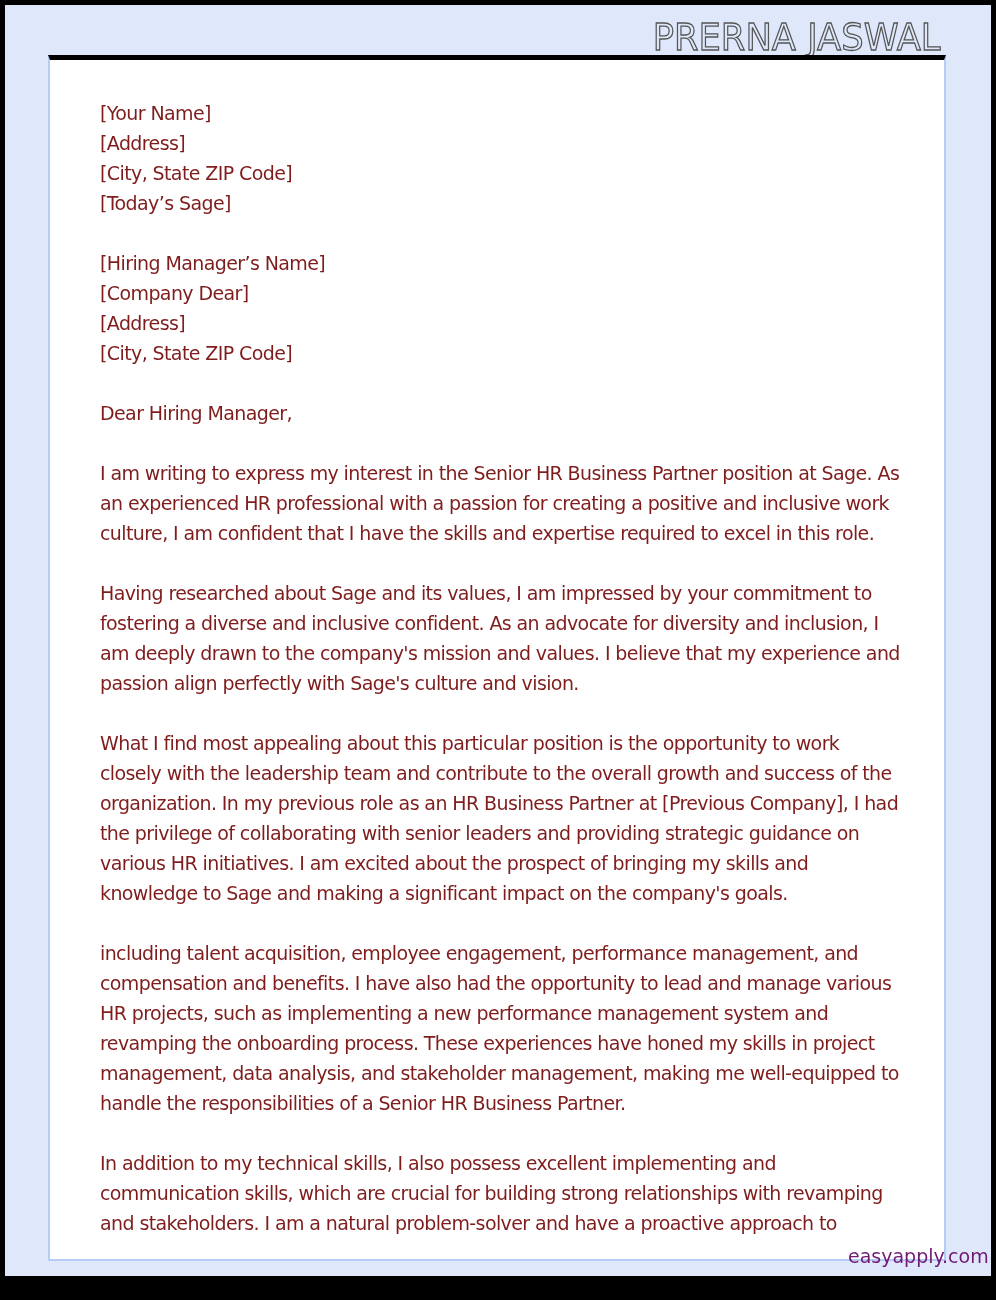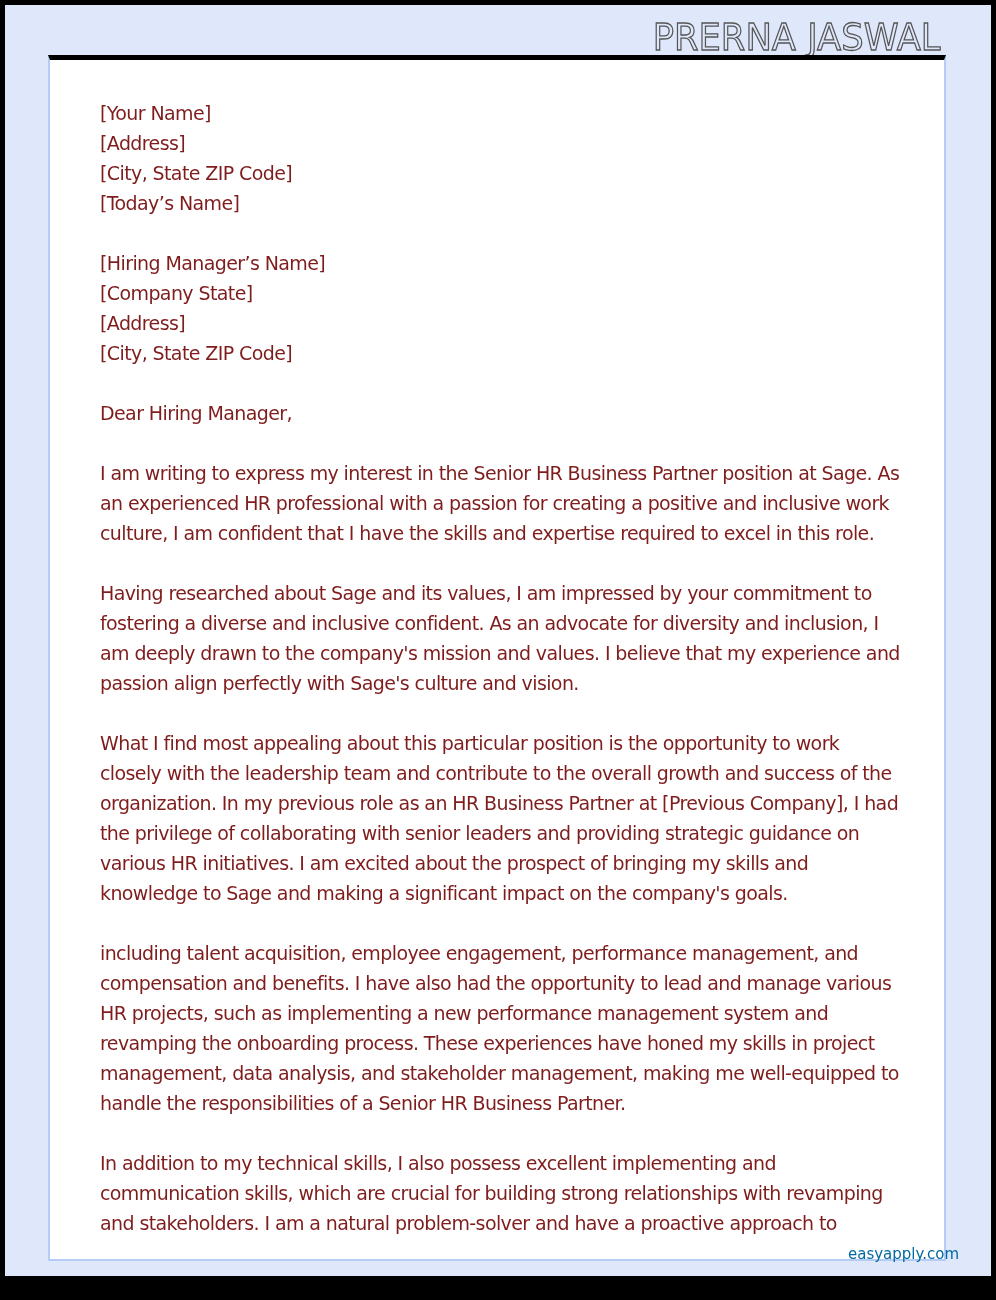--- a/index.html
+++ b/index.html
@@ -3,36 +3,36 @@
 <meta charset="utf-8">
 <style>
   html, body { margin:0; padding:0; }
   body { width:996px; height:1300px; overflow:hidden; position:relative; background:#000; font-family:"DejaVu Sans", sans-serif; }
   .frame { position:absolute; left:5px; top:5px; width:986px; height:1271px; background:#dfe7fa; overflow:hidden; }
   .name { position:absolute; right:50px; top:12px; font-size:38px; letter-spacing:0px; color:#dfe7fa; -webkit-text-stroke:1.3px #555; font-family:"DejaVu Sans", sans-serif; line-height:40px; white-space:nowrap; transform:scaleX(0.93); transform-origin:right top; }
   .page { position:absolute; left:43px; top:50px; width:898px; height:1206px; background:#fff; border-top:5px solid #000; border-left:2px solid #b5cdf6; border-right:2px solid #b5cdf6; border-bottom:2px solid #b5cdf6; box-sizing:border-box; }
   .letter { position:absolute; left:95px; top:93px; width:800px; font-size:19px; line-height:30px; color:#7f1d1d; font-family:"DejaVu Sans", sans-serif; letter-spacing:-0.6px; }
   .letter .line { display:block; white-space:nowrap; }
   .gap { height:30px; }
-  .watermark { position:absolute; left:843px; top:1240px; font-size:15px; color:#0369a1; font-family:"DejaVu Sans", sans-serif;text-align:right; }
+  .watermark { position:absolute; left:843px; top:1240px; font-size:19px; color:#701a75; font-family:"DejaVu Sans", sans-serif;text-align:right; }
 </style>
 </head>
 <body>
 
 <div class="frame">
   <div class="name">PRERNA JASWAL</div>
   <div class="page"></div>
   <div class="letter" id="letter">
       <span class="line">[Your Name]</span>
       <span class="line">[Address]</span>
       <span class="line">[City, State ZIP Code]</span>
-      <span class="line">[Today’s Name]</span>
+      <span class="line">[Today’s Sage]</span>
       <div class="gap"></div>
       <span class="line">[Hiring Manager’s Name]</span>
-      <span class="line">[Company State]</span>
+      <span class="line">[Company Dear]</span>
       <span class="line">[Address]</span>
       <span class="line">[City, State ZIP Code]</span>
       <div class="gap"></div>
       <span class="line">Dear Hiring Manager,</span>
       <div class="gap"></div>
       <span class="line">I am writing to express my interest in the Senior HR Business Partner position at Sage. As</span>
       <span class="line">an experienced HR professional with a passion for creating a positive and inclusive work</span>
       <span class="line">culture, I am confident that I have the skills and expertise required to excel in this role.</span>
       <div class="gap"></div>
       <span class="line">Having researched about Sage and its values, I am impressed by your commitment to</span>

